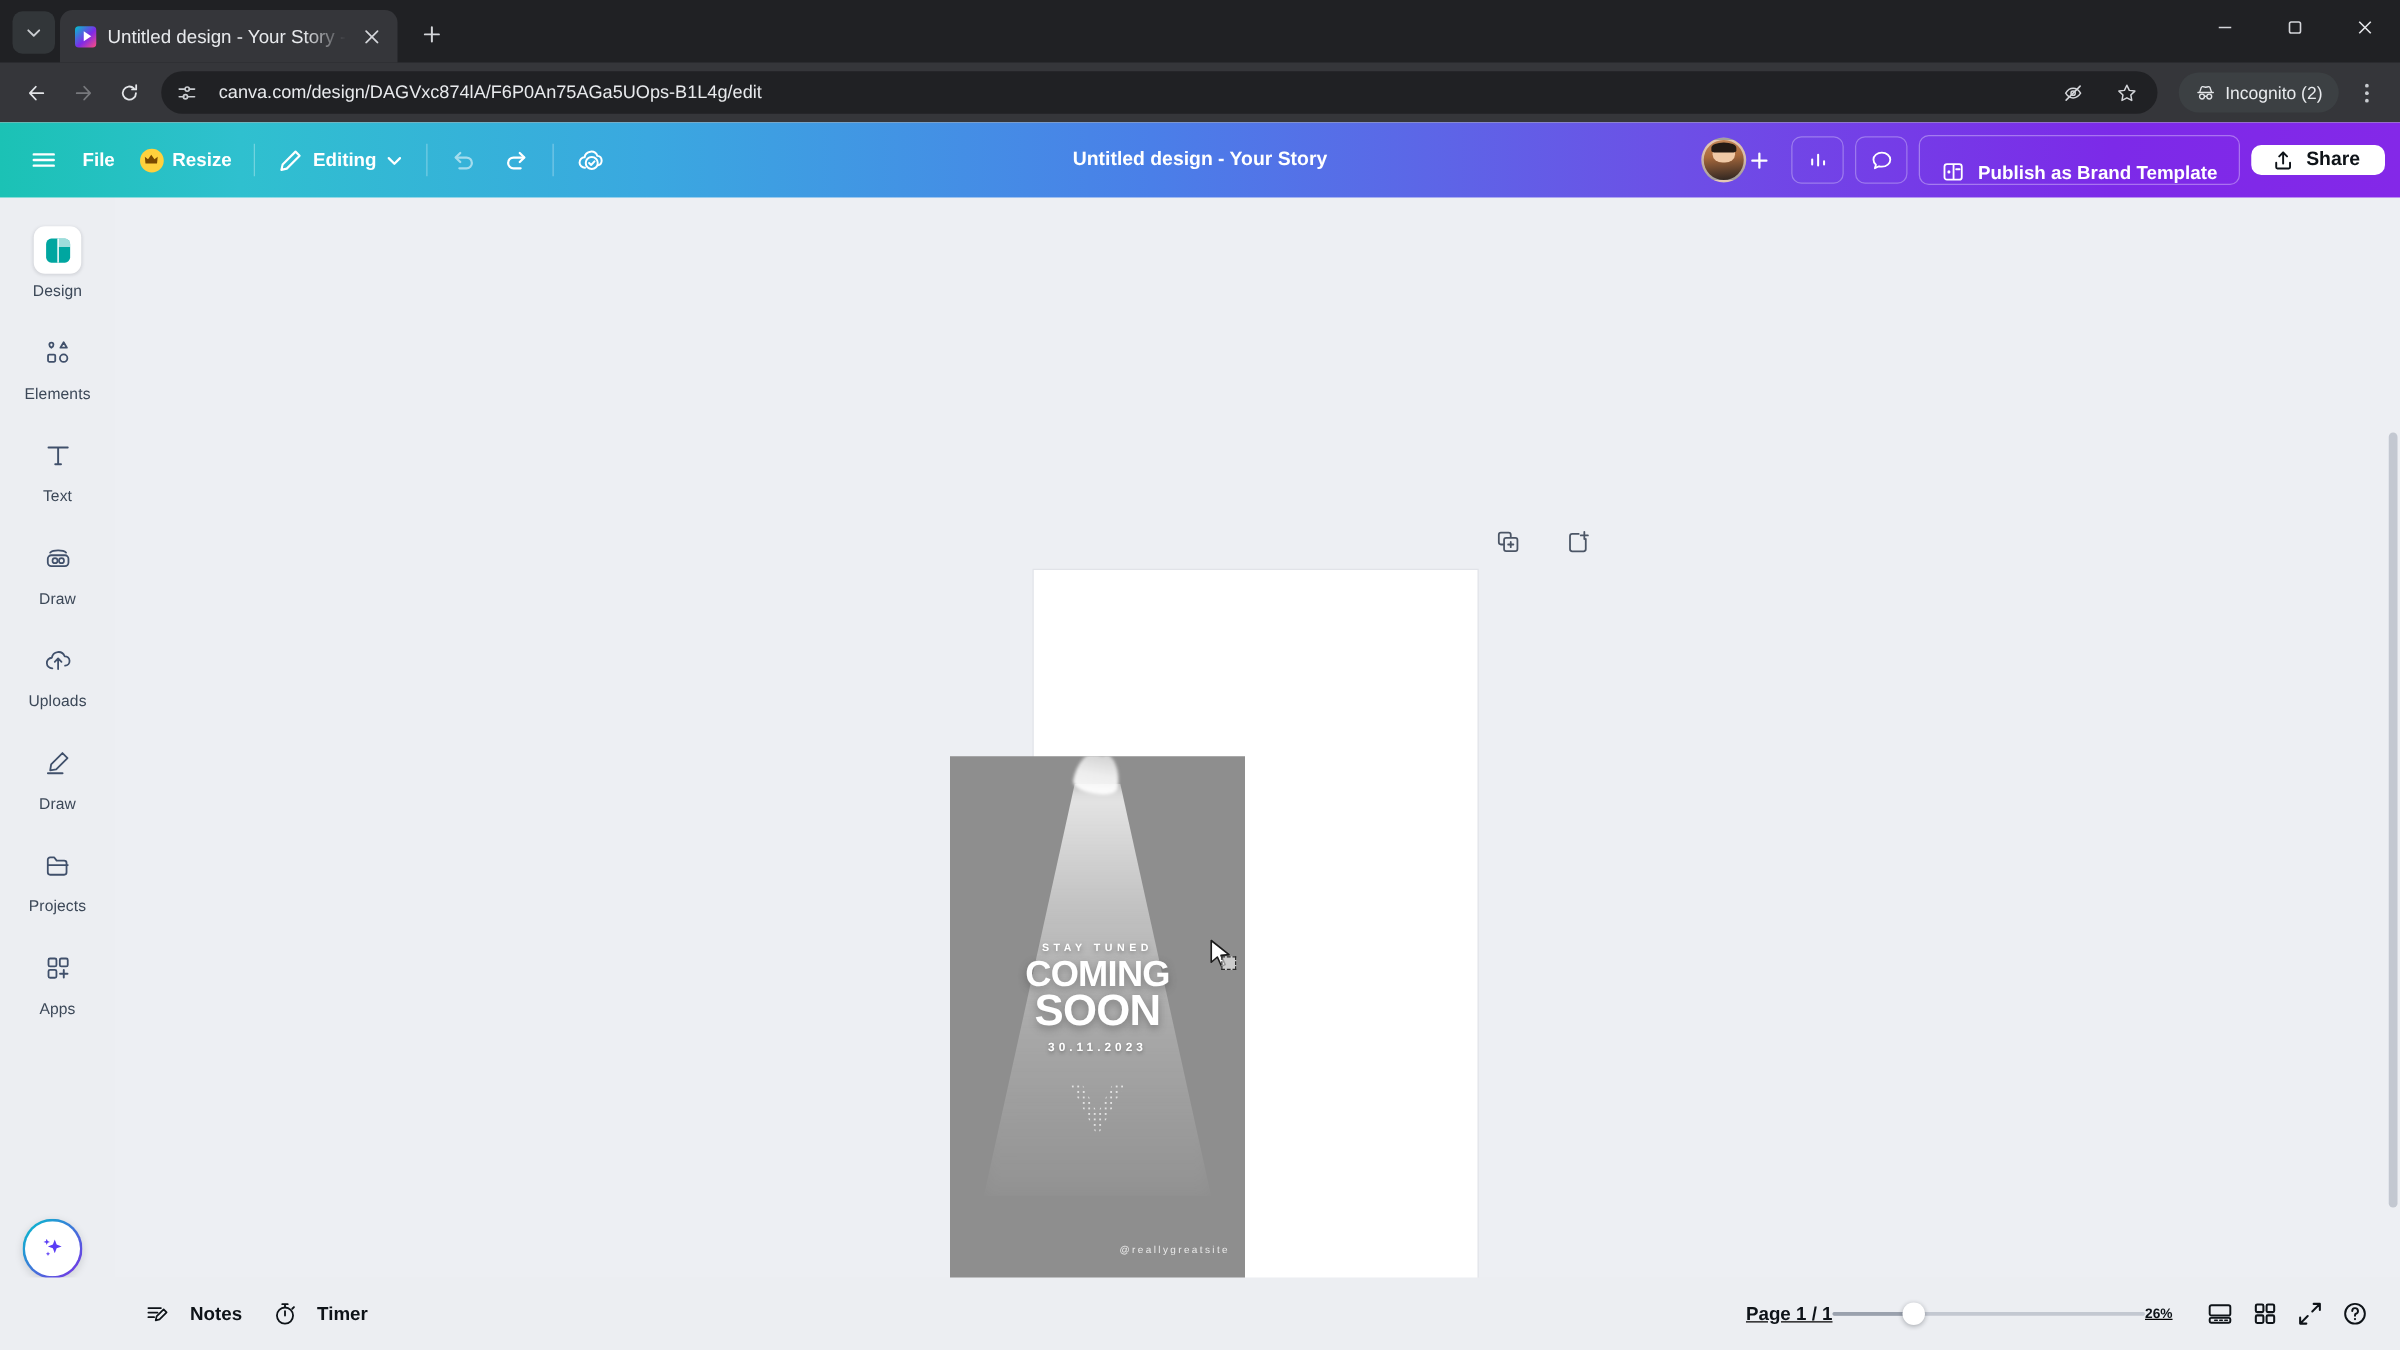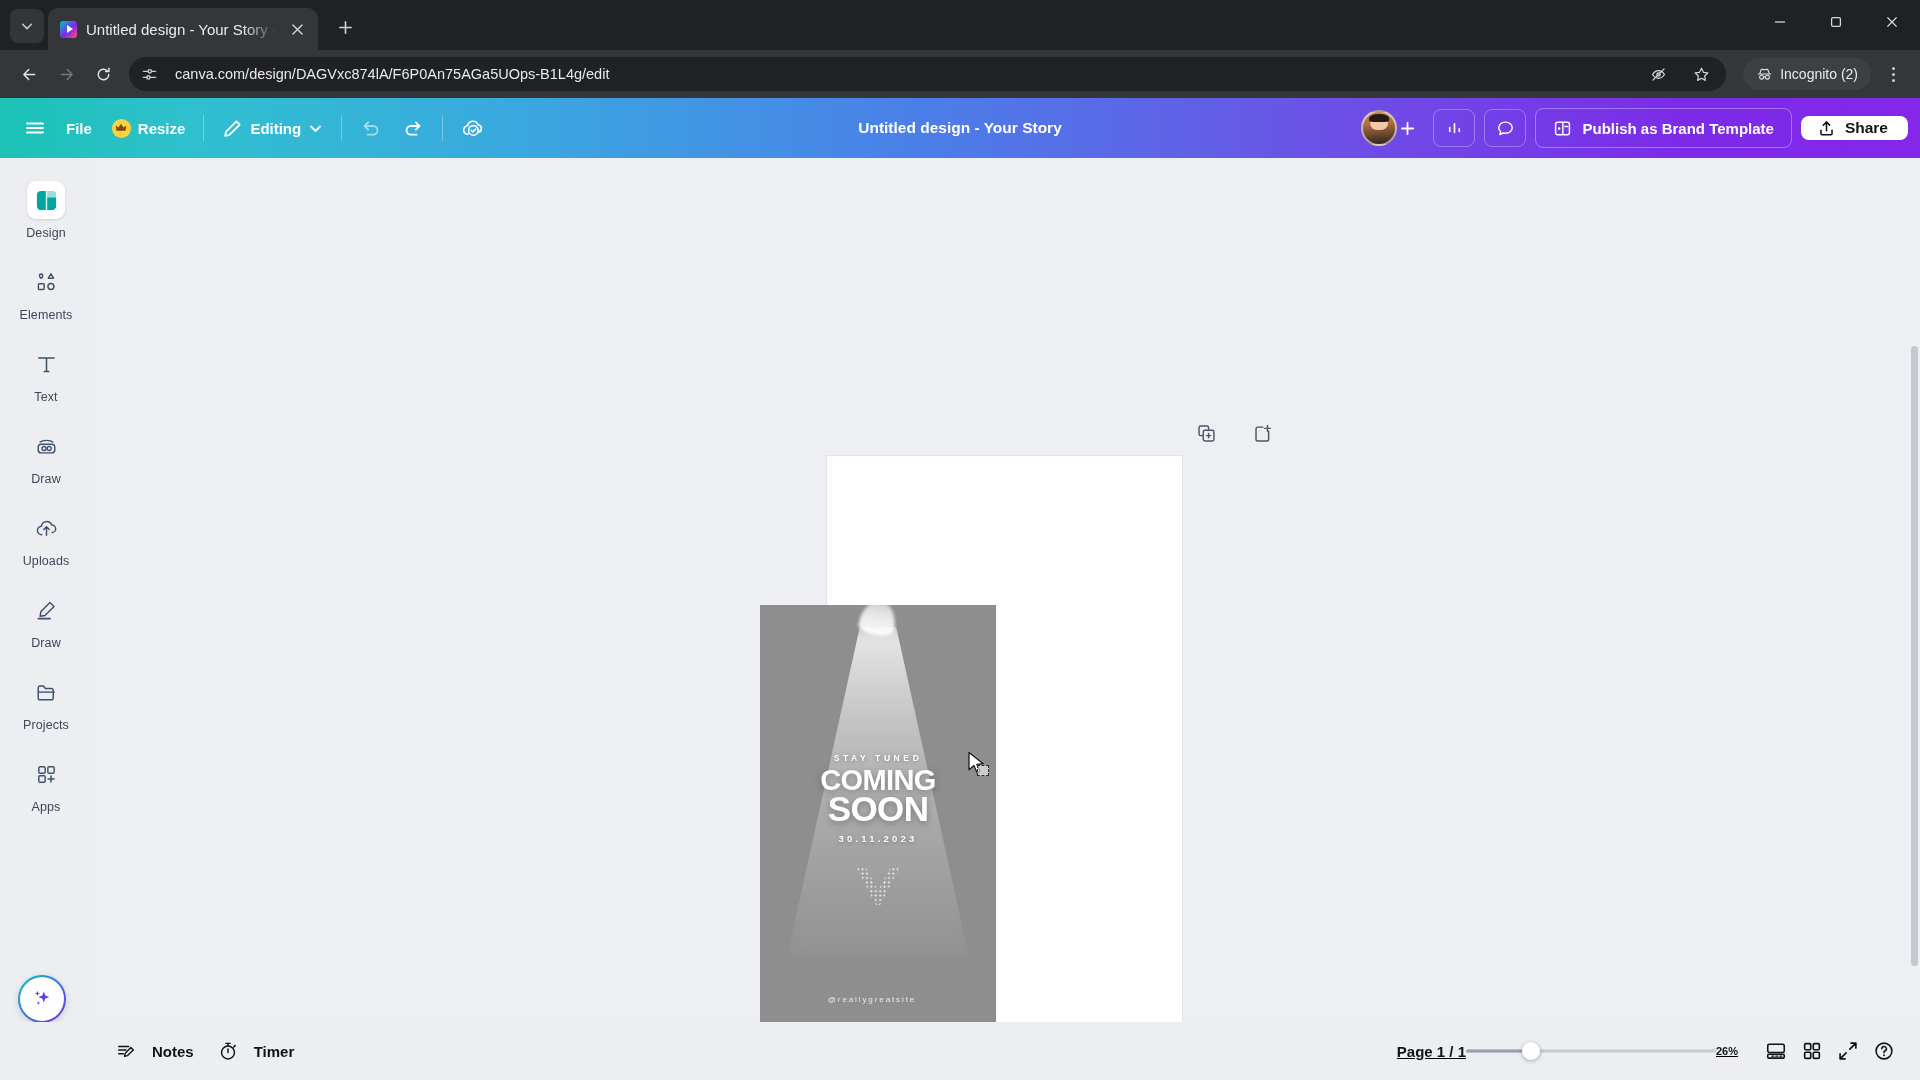--- a/index.html
+++ b/index.html
@@ -257,21 +257,21 @@
     border: 1px solid rgba(255,255,255,0.30);
     display: flex; align-items: center; justify-content: center;
     flex: 0 0 auto;
   }
   .ghost-btn svg { width: 19px; height: 19px; }
   .publish-btn {
     height: 40px;
     border-radius: 8px;
     border: 1px solid rgba(255,255,255,0.34);
     display: flex;
-    align-items: center;
+    align-items: flex-end;
     gap: 10px;
     padding: 0 17px;
     flex: 0 0 auto;
   }
   .publish-btn svg { width: 19px; height: 19px; flex: 0 0 auto; }
   .share-btn {
     height: 24px;
     border-radius: 8px;
     background: #ffffff;
     display: flex;
@@ -450,21 +450,21 @@
     transform: translateX(-50%);
     width: 44px; height: 42px;
     background-image: radial-gradient(rgba(255,255,255,0.88) 0.9px, transparent 1.1px);
     background-size: 4.4px 4.4px;
     clip-path: polygon(0% 0%, 22% 0%, 50% 56%, 78% 0%, 100% 0%, 50% 100%);
     opacity: 0.8;
   }
   .dt-handle {
     position: absolute;
     left: 0; right: 12px; bottom: 22px;
-    text-align: center;
+    text-align: right;
     color: rgba(255,255,255,0.82);
     font-size: 8px;
     letter-spacing: 1.9px;
   }
   .drag-cursor {
     position: absolute;
     left: 875px; top: 593px;
     z-index: 8;
     pointer-events: none;
   }

